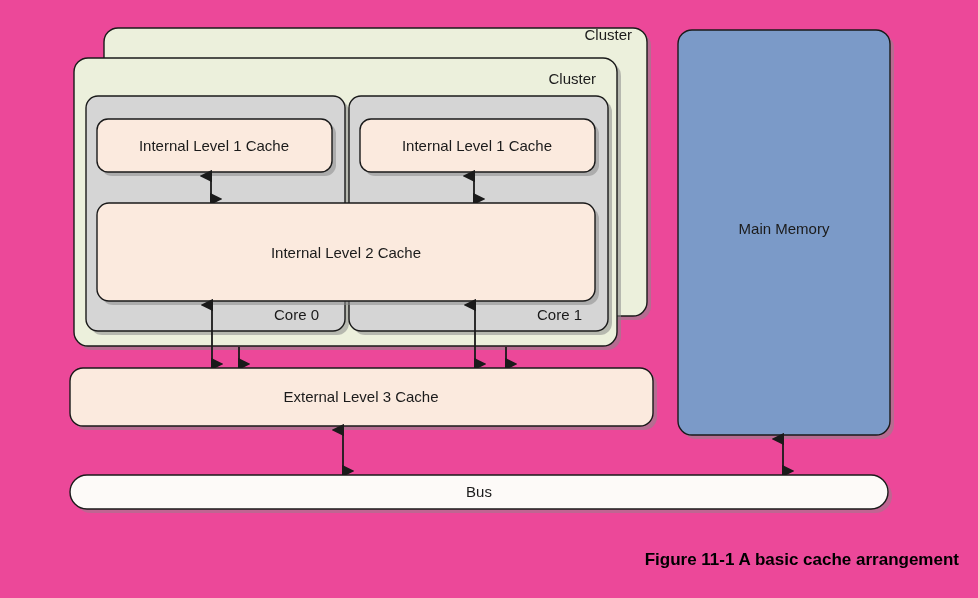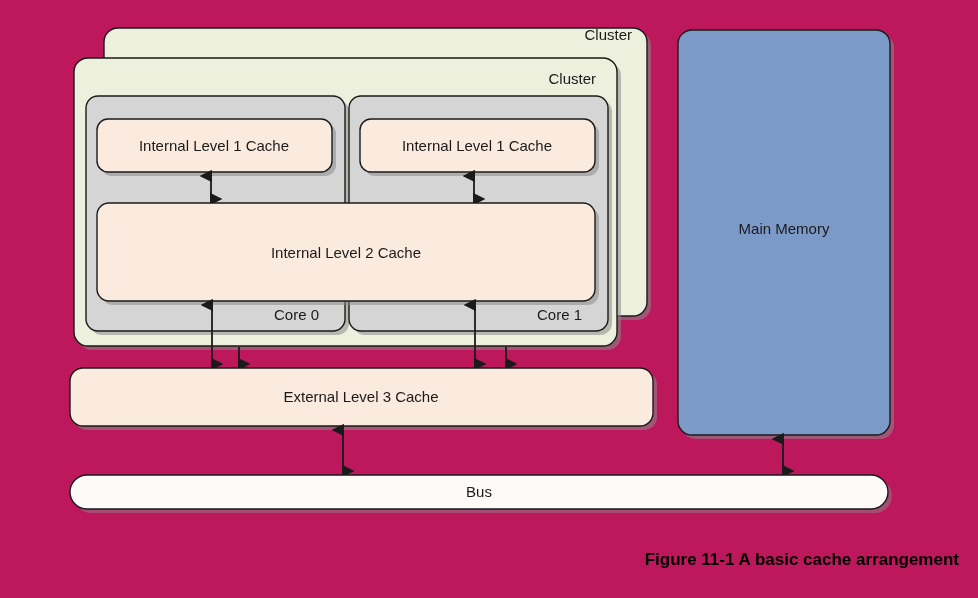--- a/index.html
+++ b/index.html
@@ -10,21 +10,21 @@
   body {
     width: 978px;
     height: 598px;
     overflow: hidden;
     font-family: "Liberation Sans", sans-serif;
   }
   #stage {
     position: relative;
     width: 978px;
     height: 598px;
-    background: #be185d;
+    background: #ec4899;
     text-align: right;
   }
   svg.diagram {
     position: absolute;
     left: 0;
     top: 0;
     width: 978px;
     height: 598px;
     display: block;
   }

